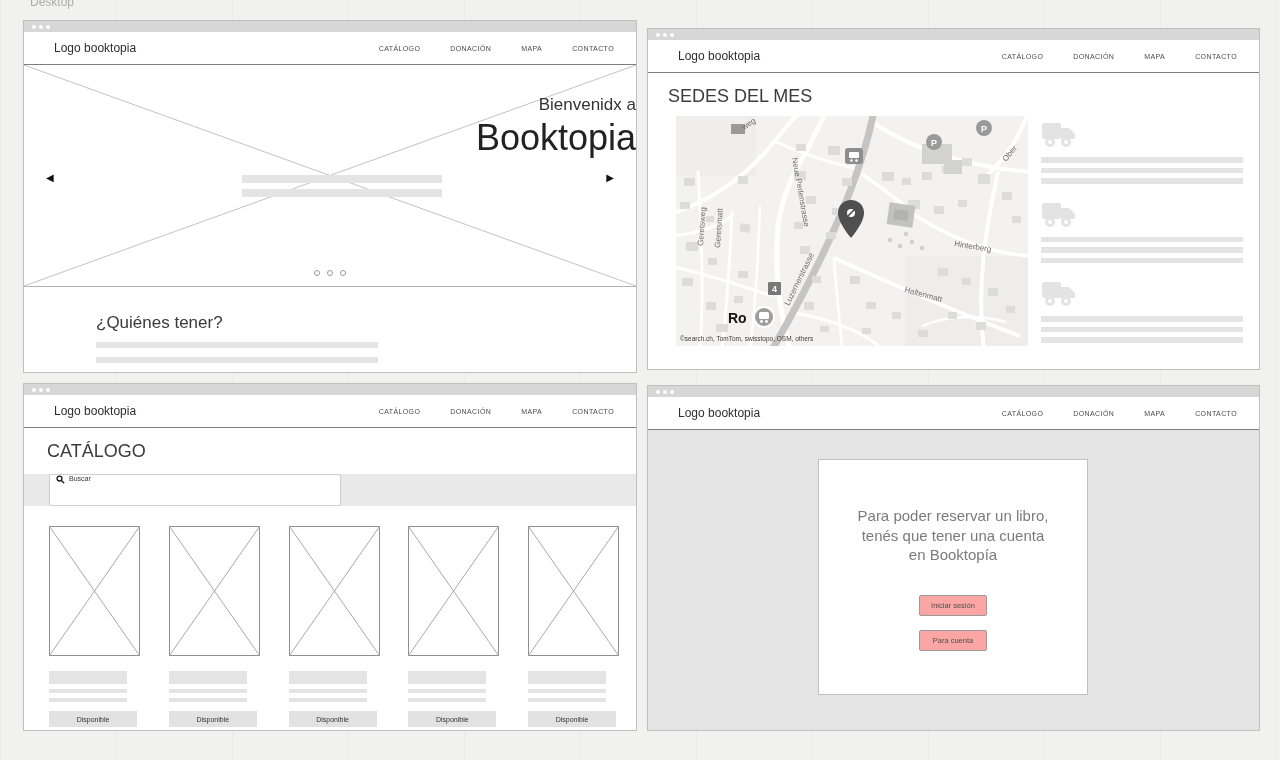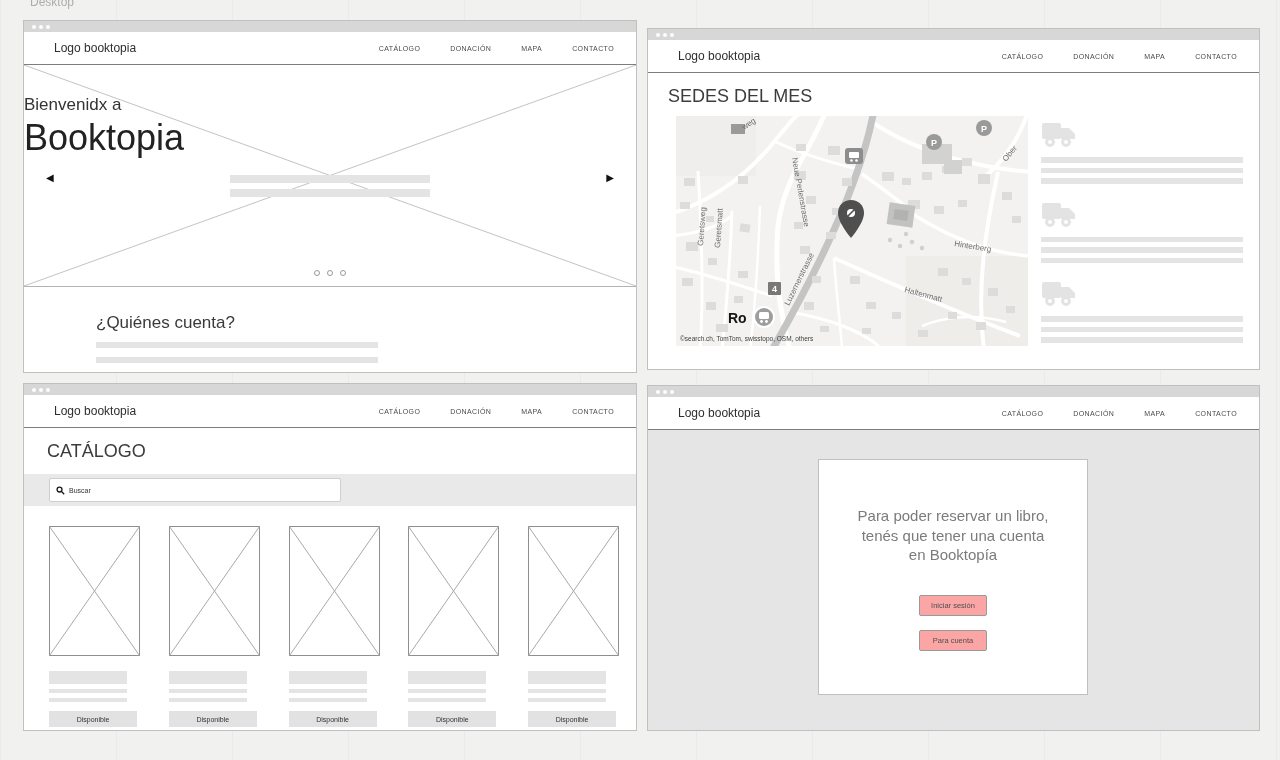--- a/index.html
+++ b/index.html
@@ -22,21 +22,21 @@
   .logo { font-size:12px; color:#2e2e2e; }
   .navlinks { margin-left:auto; display:flex; gap:30px; }
   .navlinks span { font-size:7px; letter-spacing:.4px; color:#4a4a4a; cursor:pointer; }
 
   .bar { background:#e4e4e4; }
 
   
   #win-home   { left:23px;  top:20px;  width:614px; height:353px; }
   .hero { position:relative; height:222px; border-bottom:1px solid #b3b3b3; }
   .hero svg.xph { position:absolute; inset:0; width:100%; height:100%; }
-  .hero-center { position:absolute; left:0; right:0; top:30px; text-align:left; }
+  .hero-center { position:absolute; left:0; right:0; top:30px; text-align:right;padding-left:24px; }
   .hero-pre   { font-size:17px; color:#333; }
   .hero-title { font-size:36px; color:#222; margin-top:2px; }
   .hero-bars  { margin:16px auto 0; width:200px; display:flex; flex-direction:column; gap:6px; }
   .hero-bars .bar { height:8px; width:100%; }
   .arrow { position:absolute; top:108px; font-size:10px; color:#111; cursor:pointer; line-height:10px; }
   .arrow.left  { left:22px; }
   .arrow.right { right:22px; }
   .dots { position:absolute; left:0; right:0; bottom:10px; display:flex; justify-content:center; gap:7px; }
   .dots .cdot { width:6px; height:6px; border-radius:50%; border:1px solid #9a9a9a; background:#fff; }
   .quienes { padding:26px 0 0 72px; }
@@ -50,22 +50,22 @@
   .mapbox { width:352px; height:230px; flex:none; }
   .sedes-list { width:202px; margin-left:13px; display:flex; flex-direction:column; gap:17px; padding-top:5px; }
   .sede-item .truck { display:block; }
   .sede-item .bars { margin-top:8px; display:flex; flex-direction:column; gap:5px; }
   .sede-item .bar { height:5.5px; width:100%; }
 
   
   #win-cat    { left:23px;  top:383px; width:614px; height:348px; }
   .cat-head { font-size:18px; font-weight:normal; color:#3c3c3c; margin:13px 0 12px 23px; }
   .search-band { height:32px; background:#e9e9e9; display:flex; align-items:center; padding-left:25px; }
-  .search-box { width:292px; height:24px; background:#fff; border:1px solid #cfcfcf; border-radius:2px;
-                display:flex; align-items:center; padding-left:6px; gap:4px;text-decoration:underline; }
+  .search-box { width:292px; height:32px; background:#fff; border:1px solid #cfcfcf; border-radius:2px;
+                display:flex; align-items:flex-start; padding-left:6px; gap:4px;text-decoration:underline; }
   .search-box input { border:none; outline:none; font-size:7px; color:#444; width:200px;
                       font-family:"Liberation Sans",sans-serif; background:transparent; }
   .search-box input::placeholder { color:#333; opacity:1; }
   .cards { display:flex; padding:20px 17px 0 25px; justify-content:space-between; }
   .card  { width:91px; }
   .cover { width:91px; height:130px; display:block; cursor:pointer; }
   .card .tbar  { width:78px; height:13px; margin-top:15px; }
   .card .sbar  { width:78px; height:4px;  margin-top:5px; }
   .avail { width:88px; height:16px; margin-top:9px; background:#e2e2e2; font-size:7px; color:#333;
            display:flex; align-items:center; justify-content:center; cursor:pointer; }
@@ -122,21 +122,21 @@
     </div>
     <span class="arrow left">◀</span>
     <span class="arrow right">▶</span>
     <div class="dots">
       <span class="cdot"></span>
       <span class="cdot"></span>
       <span class="cdot"></span>
     </div>
   </div>
   <div class="quienes">
-    <h2>¿Quiénes cuenta?</h2>
+    <h2>¿Quiénes tener?</h2>
     <div class="bar"></div>
     <div class="bar"></div>
   </div>
 </div>
 
 <div class="window" id="win-sedes">
   <div class="titlebar">
     <span class="dot"></span>
       <span class="dot"></span>
       <span class="dot"></span>

